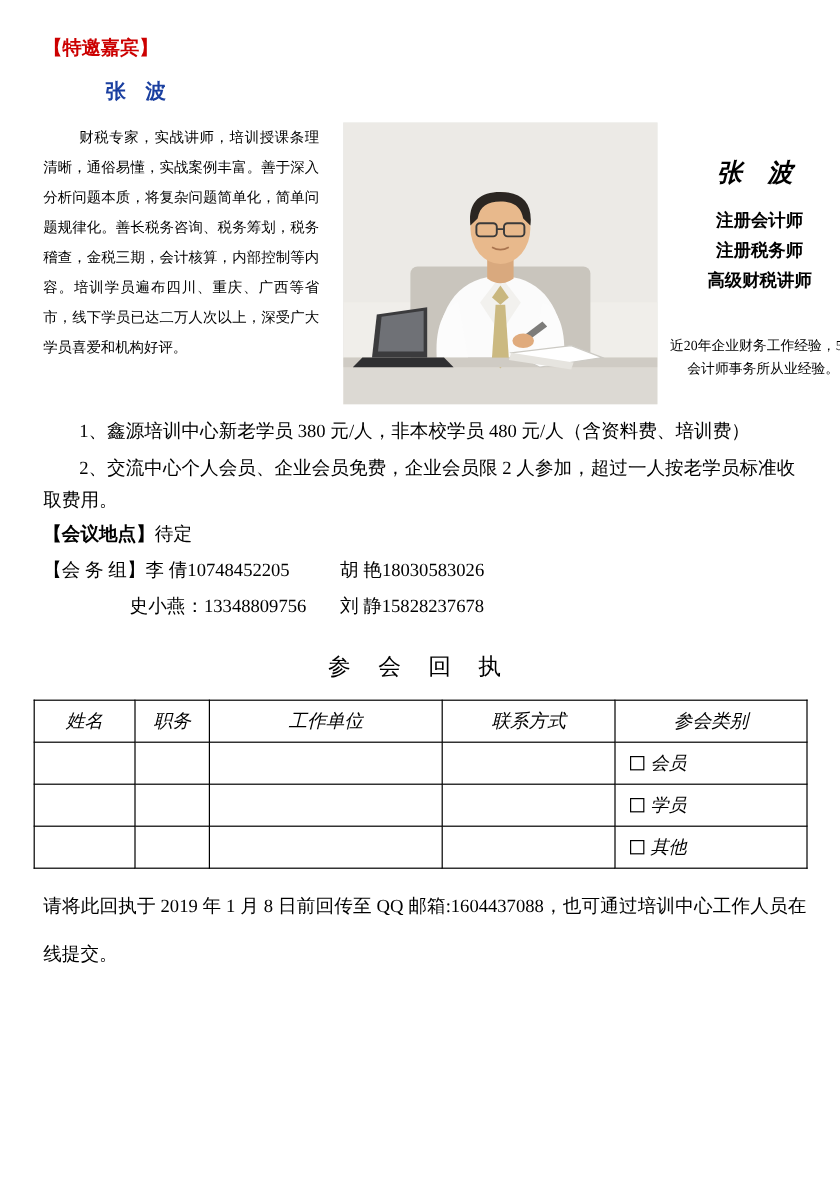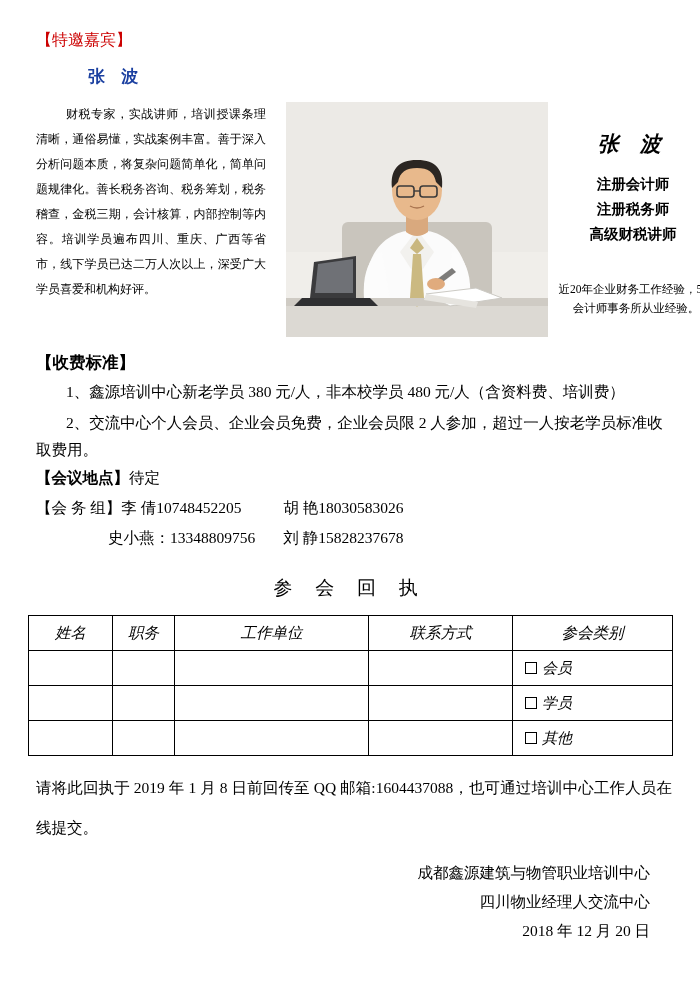--- a/index.html
+++ b/index.html
@@ -24,21 +24,21 @@
 
   .line-5 {
     font-size: 15.5px;
     margin-top: 12px;
     margin-left: 22px;
     letter-spacing: 0.2px;
   }
 
   .guest-tag {
     color: #cc0000;
-    font-weight: normal;
+    font-weight: bold;
     font-size: 16px;
     margin-top: 30px;
     margin-left: 8px;
   }
   .guest-name {
     color: #1a3fa0;
     font-weight: bold;
     font-size: 17px;
     margin-top: 14px;
     margin-left: 60px;
@@ -247,21 +247,20 @@
 
     <div class="credentials">
       <div class="cred-name">张 波</div>
       <div class="cred-line">注册会计师</div>
       <div class="cred-line">注册税务师</div>
       <div class="cred-line">高级财税讲师</div>
     </div>
     <div class="cred-exp">近20年企业财务工作经验，5年会计师事务所从业经验。</div>
   </div>
 
-  <div class="sec-title">【收费标准】</div>
   <div class="para indent">1、鑫源培训中心新老学员 380 元/人，非本校学员 480 元/人（含资料费、培训费）</div>
   <div class="para indent">2、交流中心个人会员、企业会员免费，企业会员限 2 人参加，超过一人按老学员标准收取费用。</div>
 
   <div class="kv-line">
     <span class="lbl">【会议地点】</span><span>待定</span>
   </div>
 
   <div class="contact-row">
     <span class="lbl">【会 务 组】</span><span>李  倩</span><span>10748452205</span><span class="sp"></span><span>胡 艳</span><span>18030583026</span>
   </div>
@@ -308,19 +307,14 @@
         <td></td>
         <td></td>
         <td></td>
         <td class="cat"><span class="cb"></span><span>其他</span></td>
       </tr>
     </tbody>
   </table>
 
   <div class="closing">请将此回执于 2019 年 1 月 8 日前回传至 QQ 邮箱:1604437088，也可通过培训中心工作人员在线提交。</div>
 
-  <div class="signature">
-    <div>成都鑫源建筑与物管职业培训中心</div>
-    <div>四川物业经理人交流中心</div>
-    <div>2018 年 12 月 20 日</div>
-  </div>
 
 </div>
 
 </body></html>

